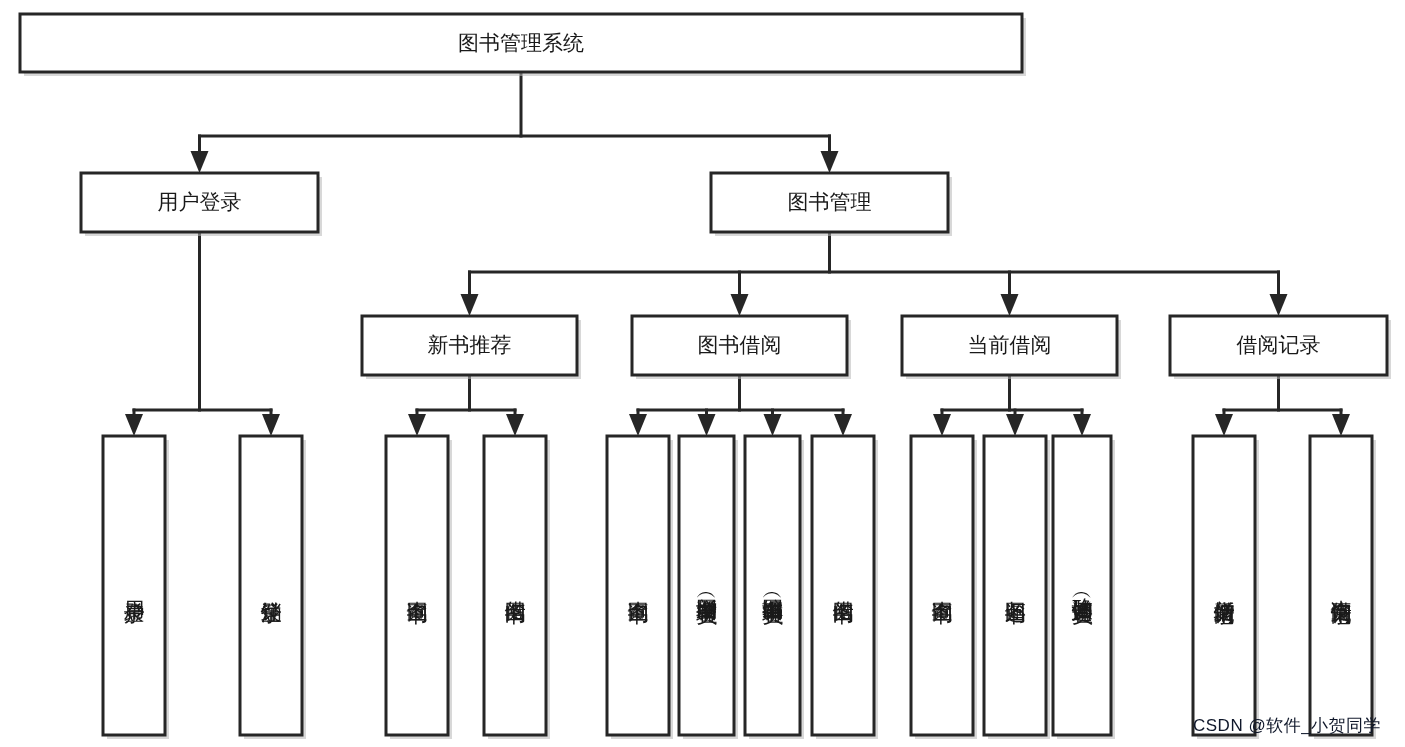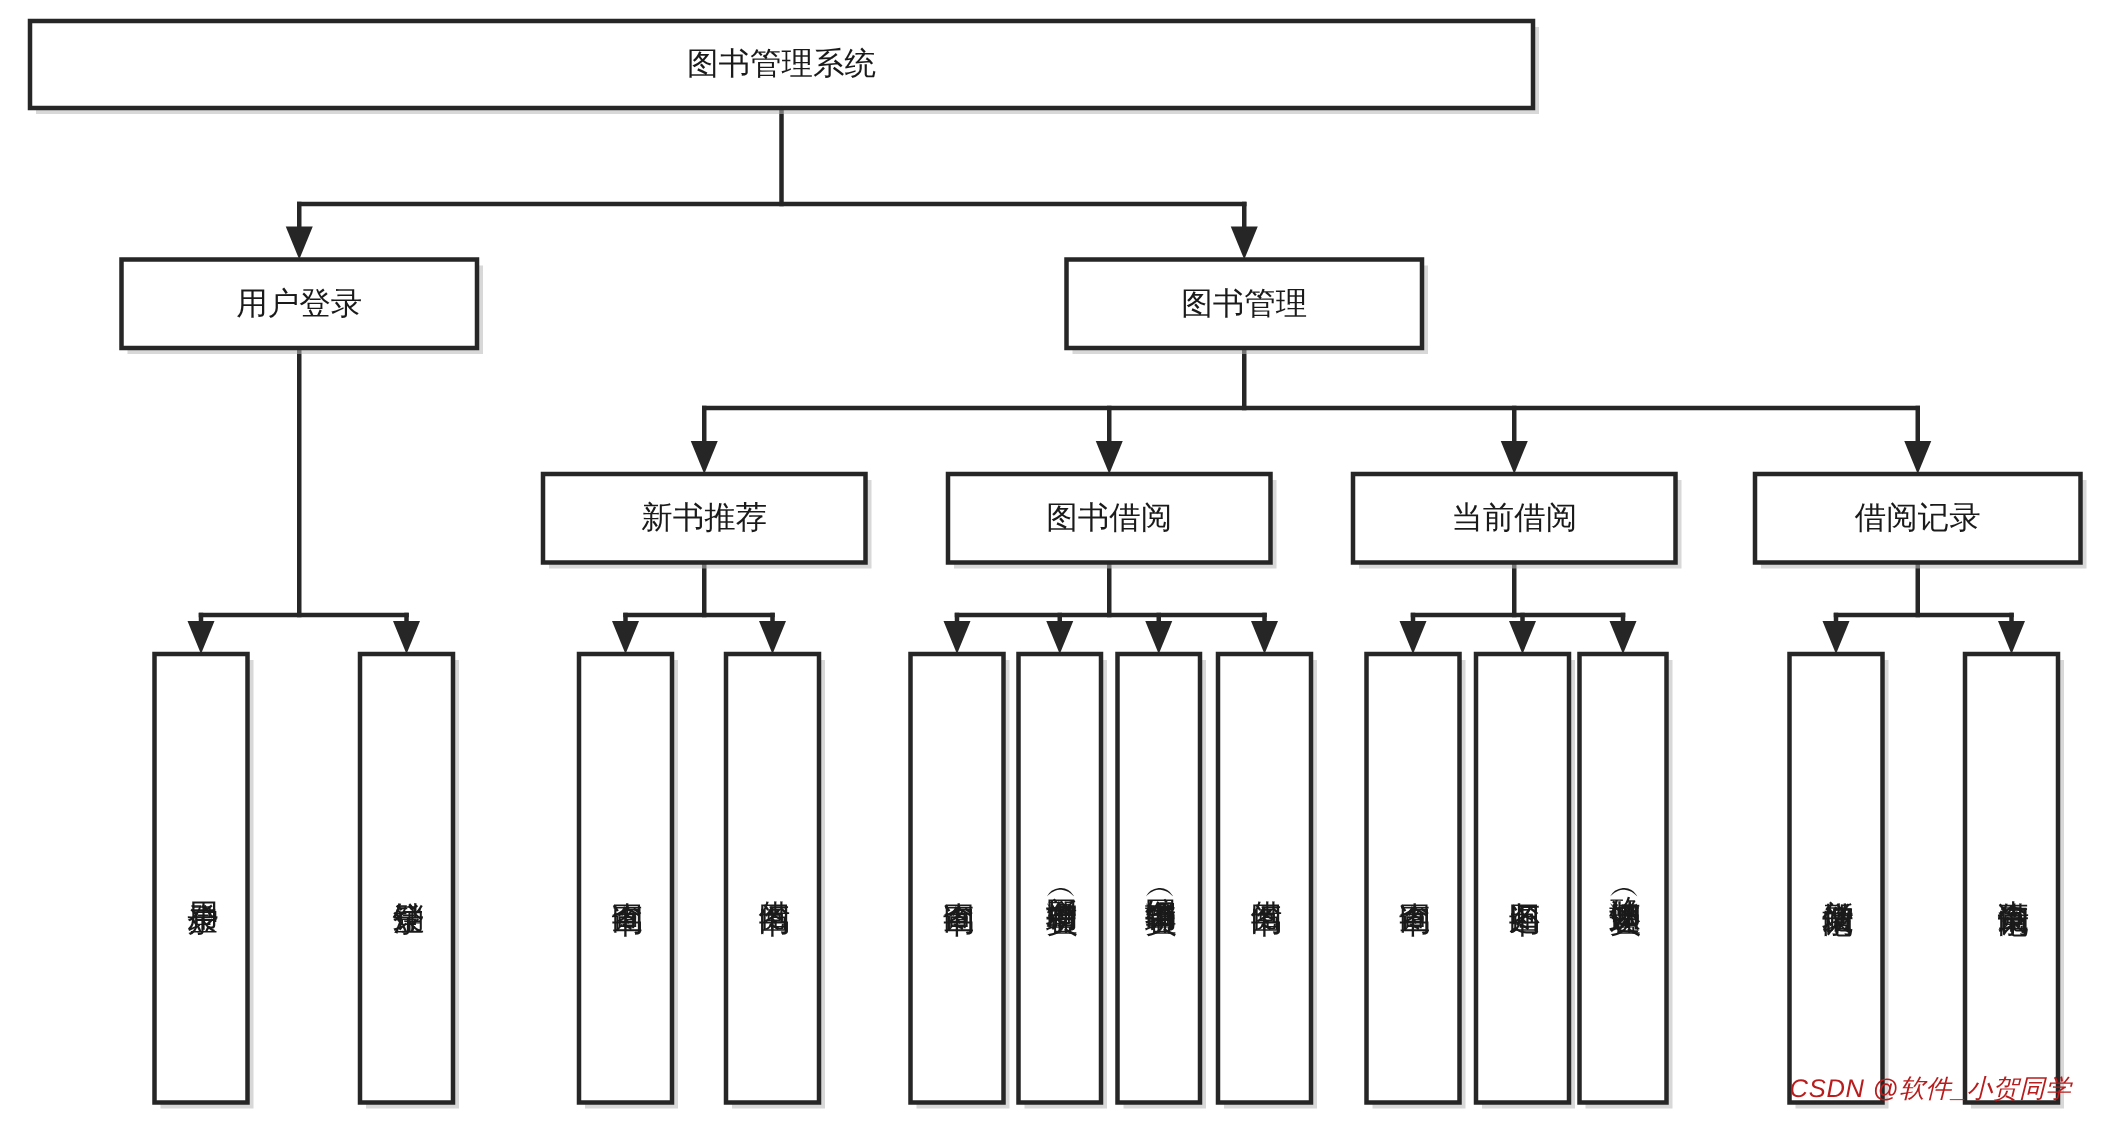--- a/index.html
+++ b/index.html
@@ -50,26 +50,25 @@
     font-family: "Liberation Sans", "DejaVu Sans", sans-serif;
     font-size: 21px;
     fill: #1a1a1a;
     text-anchor: middle;
     dominant-baseline: middle;
   }
   .watermark-text {
     position: absolute;
     font-family: "Liberation Sans", "DejaVu Sans", sans-serif;
     font-size: 17px;
-    color: #b91c1c;
+    color: #0f172a;
     white-space: nowrap;
     left: 1193px;
     top: 714px;
     letter-spacing: 0.5px;
-    font-style: italic;
   }
   .vlabel {
     position: absolute;
     display: flex;
     align-items: center;
     justify-content: center;
     writing-mode: vertical-rl;
     text-orientation: upright;
     font-family: "Liberation Sans", "DejaVu Sans", sans-serif;
     font-size: 21px;

